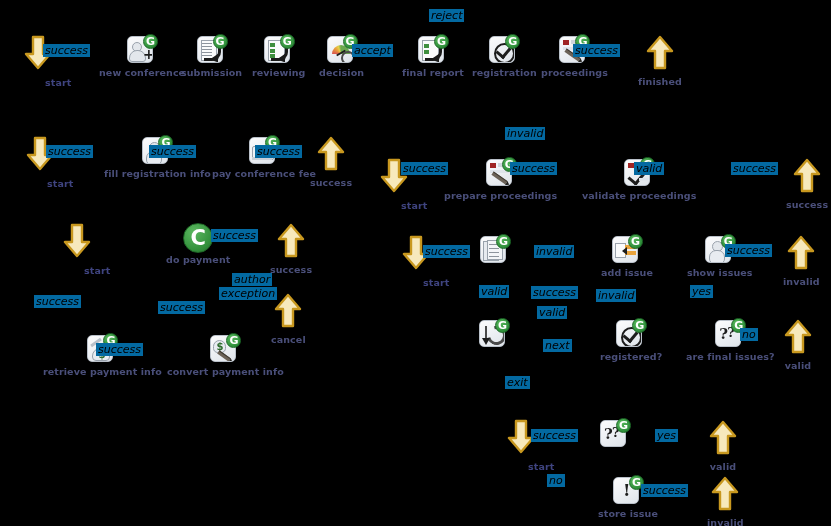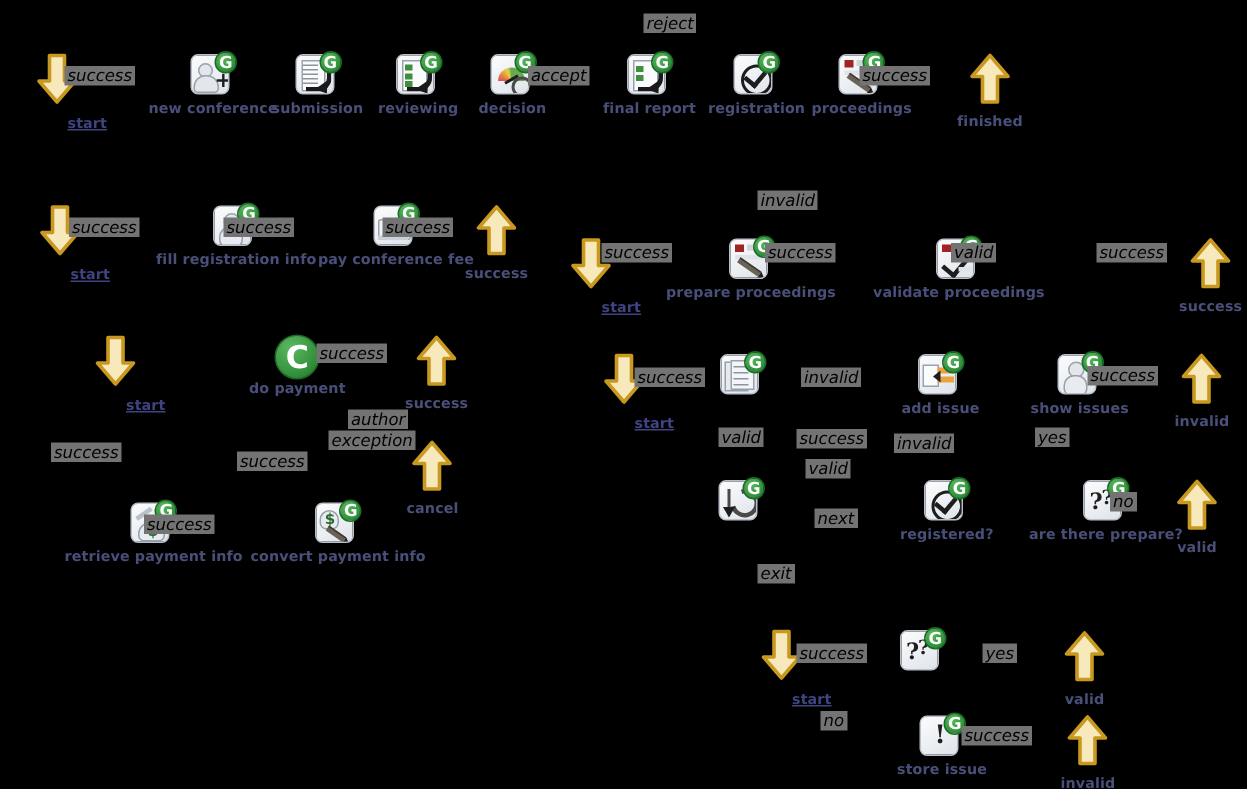--- a/index.html
+++ b/index.html
@@ -16,26 +16,26 @@
   .node .nlabel{
     margin-top:1px;
     font-size:9.5px;
     font-weight:bold;
     color:#4a4f7a;
     white-space:nowrap;
     letter-spacing:.1px;
     text-align:center;
     line-height:11px;
   }
-  .node.start .nlabel{ text-decoration:underline; color:#3f4480;margin-left:40px; }
+  .node.start .nlabel{ color:#3f4480;margin-left:40px; }
 
   
   .elabel{
     position:absolute;
-    background:#737373;
+    background:#0369a1;
     color:#000000;
     font-style:italic;
     font-size:11px;
     line-height:13px;
     padding:0 2px;
     white-space:nowrap;
     font-family:"DejaVu Sans","Liberation Sans",sans-serif;
   }
 
   
@@ -479,21 +479,21 @@
       <div class="node" style="left: 686px; top: 318px;">
         <div class="glyph">
           <div class="icon">
             <div class="plate">
               <div class="qm m" style="left:3px;top:6px;">?</div>
               <div class="qm m" style="left:11px;top:4px;font-size:13px;">?</div>
             </div>
             <div class="badge">G</div>
           </div>
         </div>
-        <div class="nlabel">are there prepare?</div>
+        <div class="nlabel">are final issues?</div>
       </div>
       <div class="node" style="left: 783px; top: 317px;">
         <div class="glyph"><svg class="arrow" viewBox="0 0 30 38">
             <path d="M10 35 L20 35 L20 18 L27 18 L15 4 L3 18 L10 18 Z" fill="#f7e9bc" stroke="#c8981f" stroke-width="2.4" stroke-linejoin="round"></path>
           </svg></div>
         <div class="nlabel">valid</div>
       </div>
       <div class="elabel" style="left: 423px; top: 245px;">success</div>
       <div class="elabel" style="left: 534px; top: 245px;">invalid</div>
       <div class="elabel" style="left: 725px; top: 244px;">success</div>

